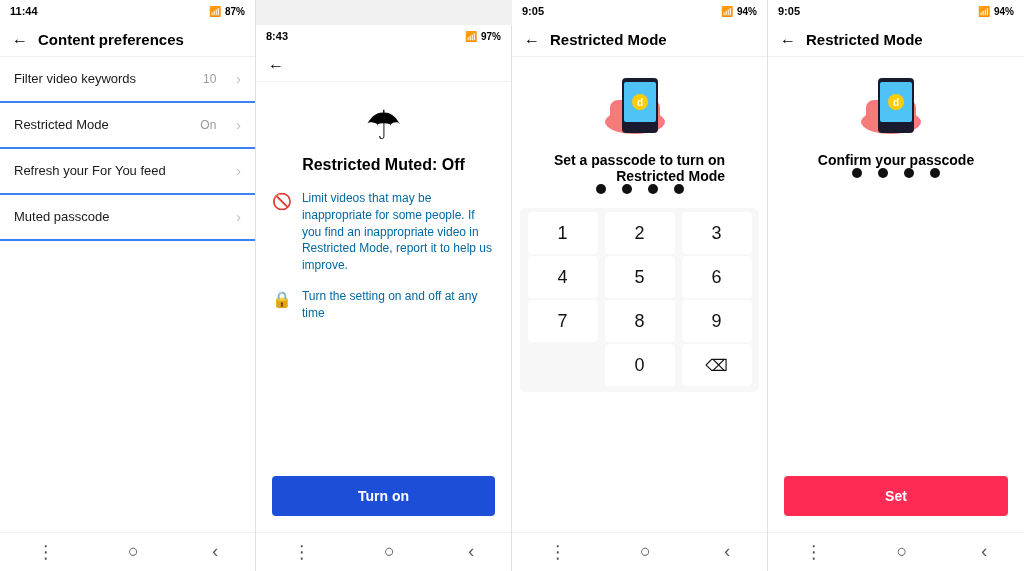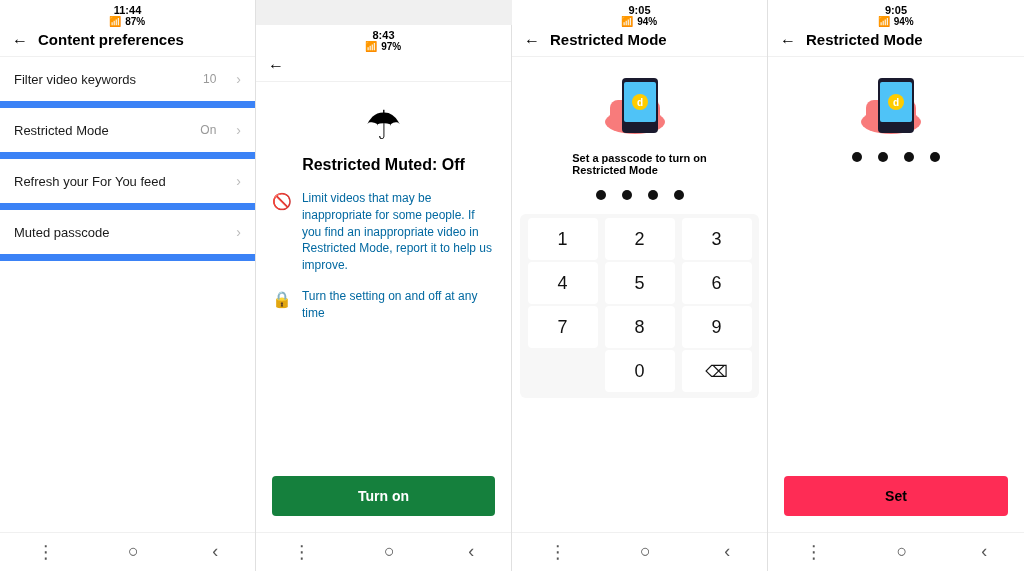--- a/index.html
+++ b/index.html
@@ -23,36 +23,35 @@
     
     .status-bar {
       display: flex;
       justify-content: space-between;
       align-items: center;
       padding: 4px 10px;
       font-size: 11px;
       font-weight: 600;
       background: #fff;
       height: 22px;
-      flex-direction: column;
     }
     .status-bar .time { font-size: 11px; font-weight: 700; }
     .status-icons { display: flex; align-items: center; gap: 3px; font-size: 10px; }
 
     
     .panel-1 {
       width: 256px;
       border-right: 1px solid #e0e0e0;
     }
     .menu-item {
       display: flex;
-      align-items: center;
+      align-items: flex-start;
       justify-content: space-between;
       padding: 14px 14px;
-      border-bottom: 7px solid #3b82f6;
+      border-bottom: 2px solid #3b82f6;
       cursor: pointer;
     }
     .menu-item .label { font-size: 13px; color: #1a1a1a; }
     .menu-item .right { display: flex; align-items: center; gap: 20px; color: #999; font-size: 12px; }
     .menu-item .chevron { font-size: 14px; color: #bbb; }
     .nav-bar {
       display: flex;
       justify-content: space-around;
       padding: 8px 0;
       margin-top: auto;
@@ -93,21 +92,21 @@
     .info-row {
       display: flex;
       align-items: flex-start;
       gap: 10px;
       margin-bottom: 14px;
       width: 100%;
     }
     .info-icon { font-size: 16px; margin-top: 2px; flex-shrink: 0; }
     .info-text { font-size: 12px; color: #0369a1; line-height: 1.4; }
     .turn-on-btn {
-      background: #15803d;
+      background: #1d4ed8;
       color: white;
       border: none;
       border-radius: 4px;
       padding: 12px 0;
       width: 100%;
       font-size: 14px;
       font-weight: 600;
       cursor: pointer;
       margin-top: auto;
     }
@@ -118,24 +117,23 @@
       border-right: 1px solid #e0e0e0;
     }
     .passcode-content {
       flex: 1;
       display: flex;
       flex-direction: column;
       align-items: center;
       padding: 10px 8px;
     }
     .passcode-title {
-      font-size: 11px;
+      font-size: 14px;
       font-weight: 700;
-      text-align: left;
-      margin-bottom: 14px;
+      text-align: right;
     }
     .dots-row {
       display: flex;
       gap: 16px;
       margin-bottom: 14px;
     }
     .dot {
       width: 10px;
       height: 10px;
       border-radius: 50%;
@@ -175,21 +173,21 @@
     }
     .confirm-content {
       flex: 1;
       display: flex;
       flex-direction: column;
       align-items: center;
       padding: 10px 8px;
     }
     .set-btn {
       background: #fe2c55;
-      color: #000000;
+      color: #ffffff;
       border: none;
       border-radius: 4px;
       padding: 12px 0;
       width: 100%;
       font-size: 14px;
       font-weight: 600;
       cursor: pointer;
       margin-top: auto;
     }
 
@@ -367,20 +365,21 @@
     <div class="phone-svg-wrap">
       <svg width="120" height="70" viewBox="0 0 120 70" xmlns="http://www.w3.org/2000/svg">
         <ellipse cx="55" cy="52" rx="30" ry="12" fill="#f87b7b"></ellipse>
         <rect x="30" y="30" width="50" height="28" rx="8" fill="#f87b7b"></rect>
         <rect x="42" y="8" width="36" height="55" rx="4" fill="#1a1a2e"></rect>
         <rect x="44" y="12" width="32" height="40" rx="2" fill="#4fc3f7"></rect>
         <circle cx="60" cy="32" r="8" fill="#ffcc00"></circle>
         <text x="57" y="36" font-size="10" fill="#fff" font-weight="bold">d</text>
       </svg>
     </div>
+    <div class="passcode-title">Confirm your passcode</div>
     <div class="dots-row">
       <div class="dot"></div>
       <div class="dot"></div>
       <div class="dot"></div>
       <div class="dot"></div>
     </div>
   </div>
   <div style="padding:10px 16px 16px;">
     <button class="set-btn">Set</button>
   </div>

